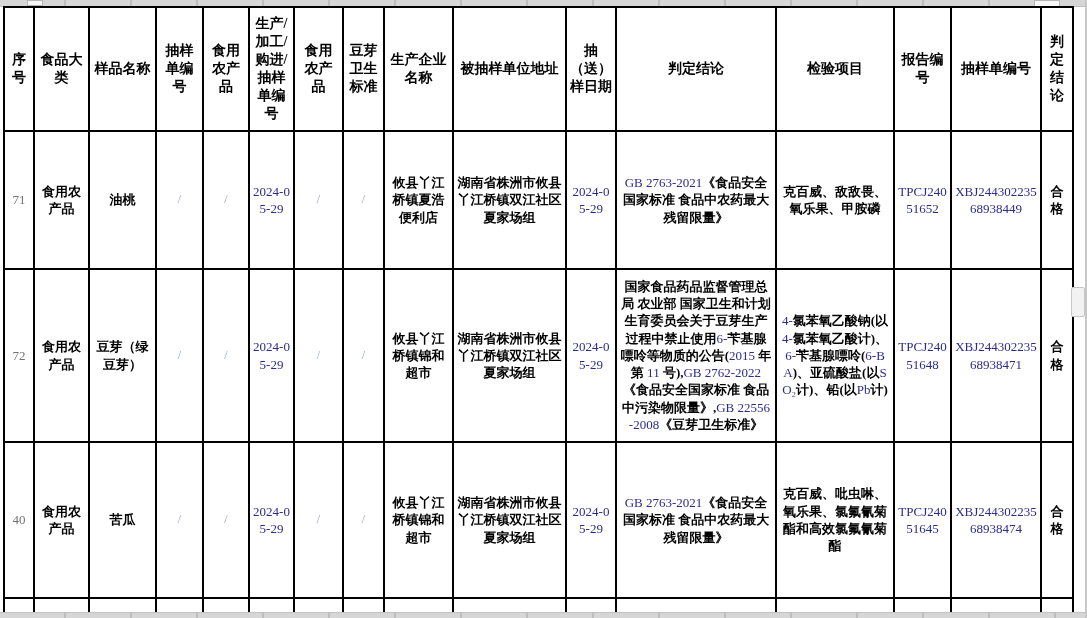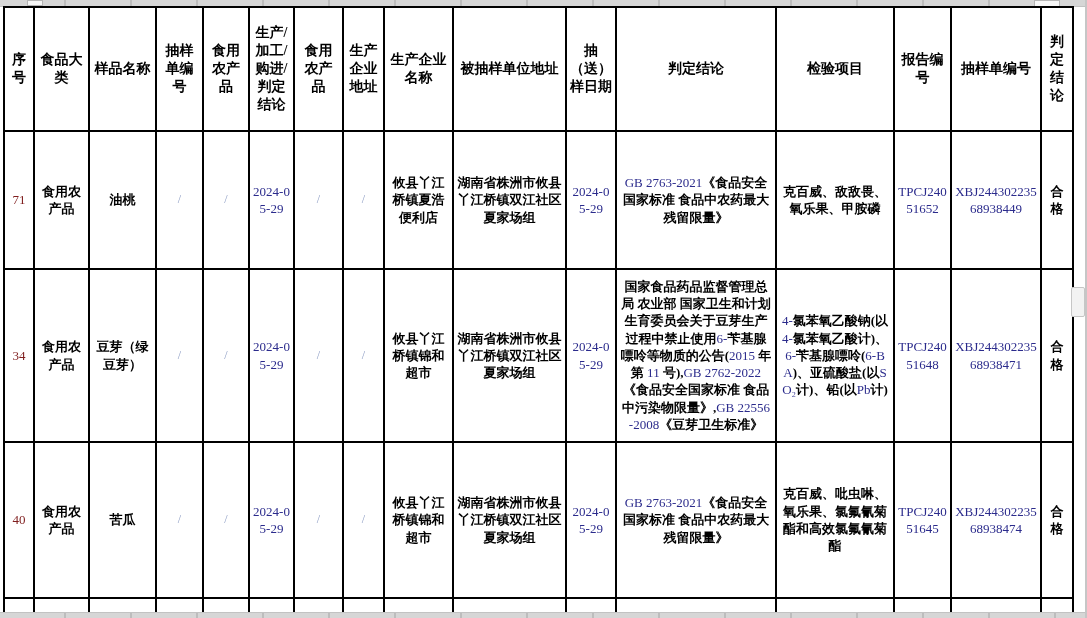--- a/index.html
+++ b/index.html
@@ -35,21 +35,21 @@
   th{font-size:14px;line-height:1.28;font-weight:bold;}
   td{font-size:13px;line-height:1.33;font-weight:bold;}
   thead tr{height:124px;}
   tbody tr:nth-child(1){height:138px;}
   tbody tr:nth-child(2){height:173px;}
   tbody tr:nth-child(3){height:156px;}
   tbody tr.partial{height:15px;}
   tbody tr.partial td{border-bottom:none;}
   .latin{font-weight:normal;color:var(--latin-text,#2b2b8c);}
   td.slash{color:var(--slash-text,#8c9cc4);font-weight:normal;font-size:12px;}
-  td.index-cell .latin{color:#7f1d1d;margin-top:18px;}
+  td.index-cell .latin{color:#737373;margin-top:18px;}
 </style>
 </head>
 <body>
 
 <div class="strip top">
   <span class="notch n1"></span>
   <span class="notch n2"></span>
 </div>
 
 <div class="table-wrap">
@@ -72,23 +72,23 @@
         <col style="width: 90px;">
         <col style="width: 32px;">
       </colgroup>
     <thead>
       <tr>
           <th>序号</th>
           <th>食品大类</th>
           <th>样品名称</th>
           <th>抽样单编号</th>
           <th>食用农产品</th>
-          <th>生产/加工/购进/判定结论</th>
+          <th>生产/加工/购进/抽样单编号</th>
           <th>食用农产品</th>
-          <th>生产企业地址</th>
+          <th>豆芽卫生标准</th>
           <th>生产企业名称</th>
           <th>被抽样单位地址</th>
           <th>抽（送）样日期</th>
           <th>判定结论</th>
           <th>检验项目</th>
           <th>报告编号</th>
           <th>抽样单编号</th>
           <th>判定结论</th>
         </tr>
     </thead>
@@ -105,21 +105,21 @@
           <td class="mixed">攸县丫江桥镇夏浩便利店</td>
           <td class="mixed">湖南省株洲市攸县丫江桥镇双江社区夏家场组</td>
           <td class="mixed"><span class="latin">2024-05-29</span></td>
           <td class="mixed"><span class="latin">GB 2763-2021</span>《食品安全国家标准 食品中农药最大残留限量》</td>
           <td class="mixed">克百威、敌敌畏、氧乐果、甲胺磷</td>
           <td class="mixed"><span class="latin">TPCJ24051652</span></td>
           <td class="mixed"><span class="latin">XBJ24430223568938449</span></td>
           <td class="mixed">合格</td>
         </tr>
         <tr>
-          <td class="index-cell mixed"><span class="latin">34</span></td>
+          <td class="index-cell mixed"><span class="latin">72</span></td>
           <td class="mixed">食用农产品</td>
           <td class="mixed">豆芽（绿豆芽）</td>
           <td class="slash">/</td>
           <td class="slash">/</td>
           <td class="mixed"><span class="latin">2024-05-29</span></td>
           <td class="slash">/</td>
           <td class="slash">/</td>
           <td class="mixed">攸县丫江桥镇锦和超市</td>
           <td class="mixed">湖南省株洲市攸县丫江桥镇双江社区夏家场组</td>
           <td class="mixed"><span class="latin">2024-05-29</span></td>

